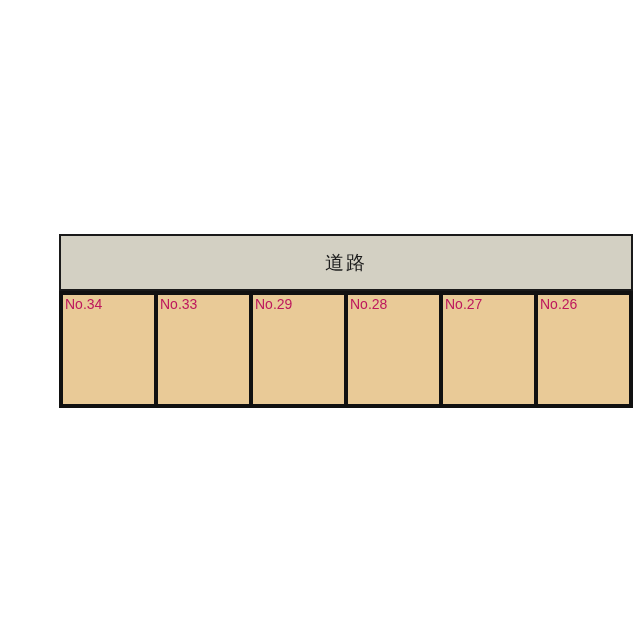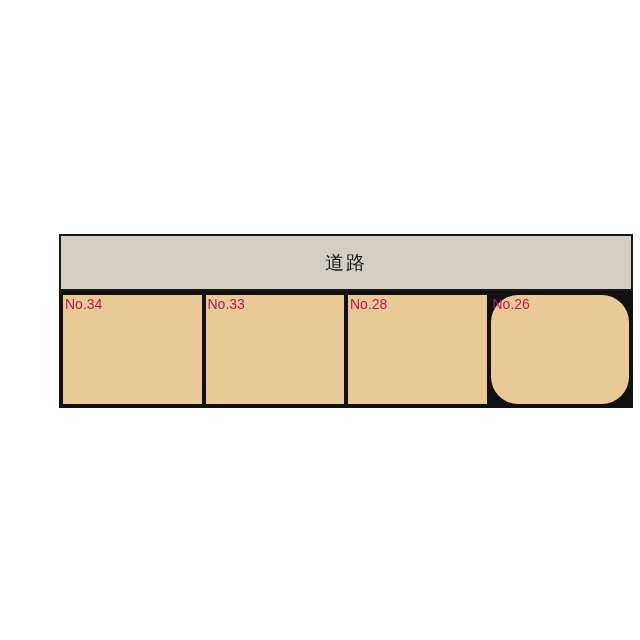--- a/index.html
+++ b/index.html
@@ -46,21 +46,20 @@
     background: var(--stall-line, #111111);
   }
   .space {
     flex: 1 1 0;
     background: var(--stall-fill, #e9ca97);
     border-right: 4px solid var(--stall-line, #111111);
     position: relative;
   }
   .space:last-child {
     border-right: none;
-    border-radius: 27px;
   }
   .space-label {
     position: absolute;
     top: 1px;
     left: 2px;
     font-size: 14px;
     color: #be185d;
     white-space: nowrap;
   }
 </style>
@@ -73,20 +72,26 @@
       <span class="road-label">道路</span>
     </div>
     <div class="parking-row">
         <div class="space">
           <div class="space-label">No.34</div>
         </div>
         <div class="space">
           <div class="space-label">No.33</div>
         </div>
         <div class="space">
+          <div class="space-label">No.29</div>
+        </div>
+        <div class="space">
           <div class="space-label">No.28</div>
+        </div>
+        <div class="space">
+          <div class="space-label">No.27</div>
         </div>
         <div class="space">
           <div class="space-label">No.26</div>
         </div>
       </div>
   </div>
 </div>
 
 </body></html>

